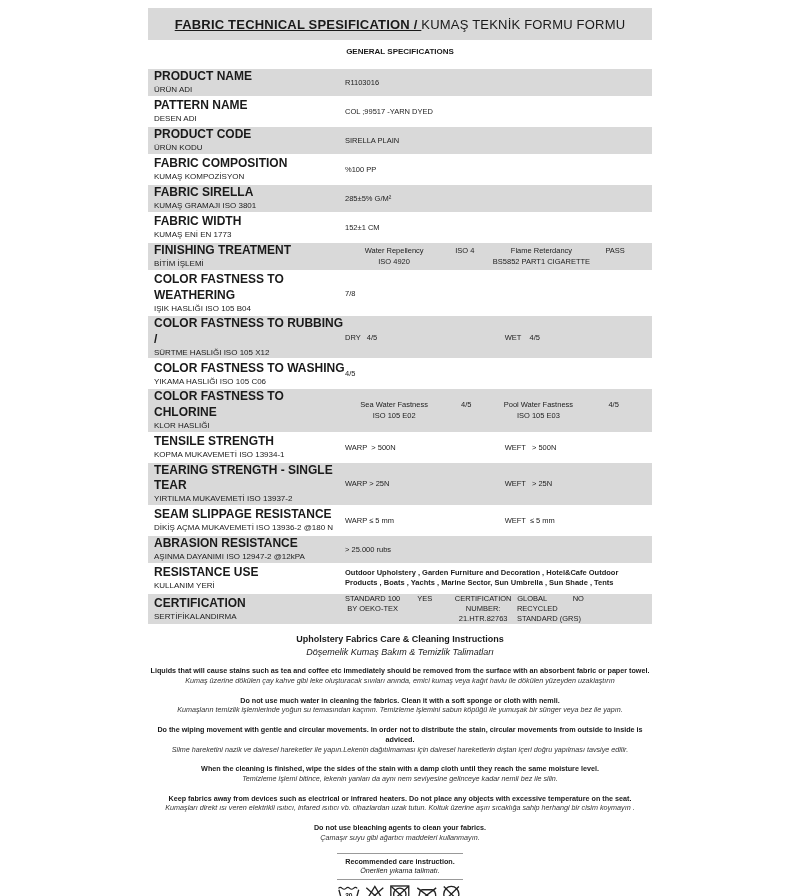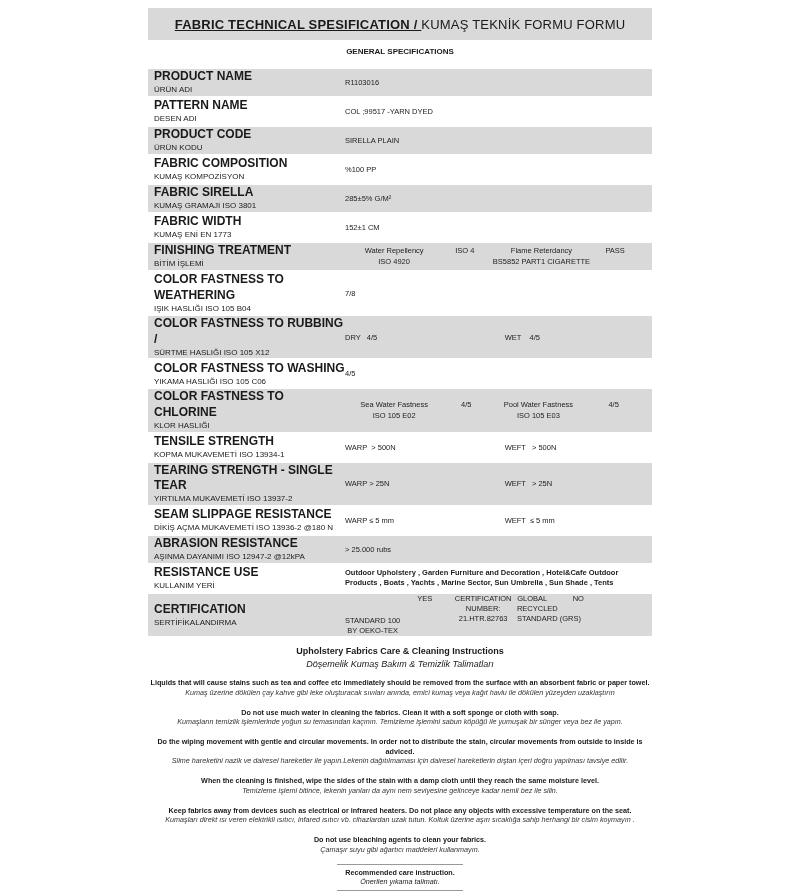--- a/index.html
+++ b/index.html
@@ -32,21 +32,21 @@
   .value { flex: 1; display: flex; font-size: 7.5px; color: #222; }
   .v-single { white-space: pre; }
   .v-wrap { padding-right: 8px; line-height: 1.4; font-weight: bold; }
   .cell { text-align: center; white-space: pre; line-height: 1.35; }
   .half-l { width: 52%; white-space: pre; }
   .half-r { width: 48%; white-space: pre; }
   
   .c4-1 { width: 32%; } .c4-2 { width: 14%; } .c4-3 { width: 36%; } .c4-4 { width: 12%; }
   .ch-1 { width: 32%; } .ch-2 { width: 15%; } .ch-3 { width: 32%; } .ch-4 { width: 17%; }
   
-  .c5-1 { width: 18%; margin-top: 22px; } .c5-2 { width: 16%; } .c5-3 { width: 22%; } .c5-4 { width: 10%; } .c5-5 { width: 20%; }
+  .c5-1 { width: 18%; } .c5-2 { width: 16%; } .c5-3 { width: 22%; } .c5-4 { width: 10%; } .c5-5 { width: 20%; }
 
   
   .care { margin-top: 10px; text-align: center; }
   .care-title-en { font-weight: bold; font-size: 9px; }
   .care-title-tr { font-style: italic; font-size: 9px; margin-top: 3px; }
   .care-paras { margin-top: 9px; }
   .care-para { margin-bottom: 10px; }
   .care-en { font-weight: bold; font-size: 7.2px; line-height: 1.35; }
   .care-tr { font-style: italic; font-size: 7.2px; line-height: 1.35; color: #333; }
 
@@ -280,21 +280,21 @@
     <div class="care">
       <div class="care-title-en">Upholstery Fabrics Care &amp; Cleaning Instructions</div>
       <div class="care-title-tr">Döşemelik Kumaş Bakım &amp; Temizlik Talimatları</div>
 
       <div class="care-paras">
         <div class="care-para">
           <div class="care-en">Liquids that will cause stains such as tea and coffee etc  immediately should be removed from the surface with an absorbent fabric or paper towel.</div>
           <div class="care-tr">Kumaş üzerine dökülen çay kahve gibi leke oluşturacak sıvıları anında, emici kumaş veya kağıt havlu ile dökülen yüzeyden uzaklaştırın</div>
         </div>
         <div class="care-para">
-          <div class="care-en">Do not use much water in cleaning the fabrics. Clean it with a soft sponge or cloth with soap.</div>
+          <div class="care-en">Do not use much water in cleaning the fabrics. Clean it with a soft sponge or cloth with nemli.</div>
           <div class="care-tr">Kumaşların temizlik işlemlerinde yoğun su temasından kaçının. Temizleme işlemini sabun köpüğü ile yumuşak bir sünger veya bez ile yapın.</div>
         </div>
         <div class="care-para">
           <div class="care-en">Do the wiping movement with gentle and circular movements. In order not to distribute the stain, circular movements from outside to inside is adviced.</div>
           <div class="care-tr">Silme hareketini nazik ve dairesel hareketler ile yapın.Lekenin dağıtılmaması için dairesel hareketlerin dıştan içeri doğru yapılması tavsiye edilir.</div>
         </div>
         <div class="care-para">
           <div class="care-en">When the cleaning  is finished, wipe the sides of the stain with a damp cloth until they reach the same moisture level.</div>
           <div class="care-tr">Temizleme işlemi bitince, lekenin yanları da aynı nem seviyesine gelinceye kadar nemli bez ile silin.</div>
         </div>

